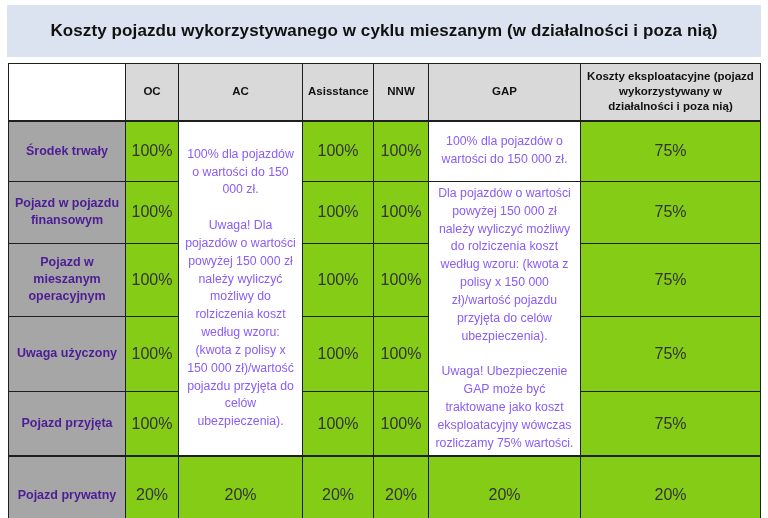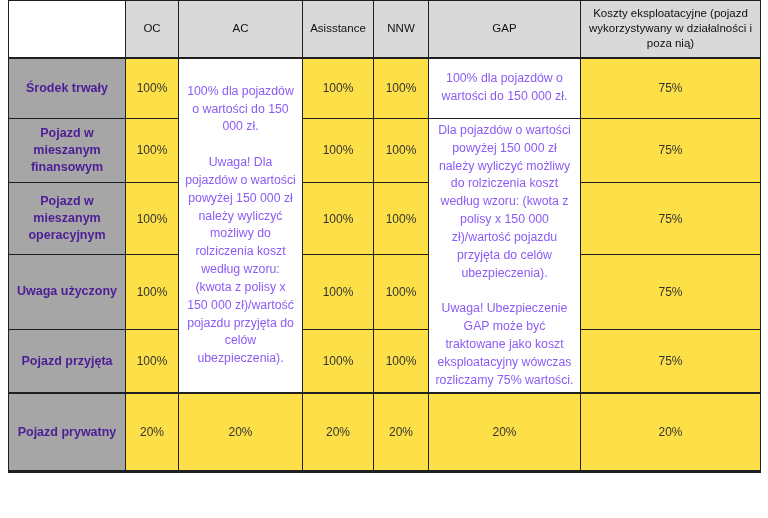--- a/index.html
+++ b/index.html
@@ -44,21 +44,21 @@
     vertical-align: middle;
     text-align: center;
     overflow: hidden;
   }
   
   tr.hdr { height: 57px; }
   th.colhdr {
     background: #d9d9d9;
     border-top: 2px solid #1f1f1f;
     font-size: 11.5px;
-    font-weight: normal;
+    font-weight: bold;
     color: #111111;
     line-height: 1.3;
   }
   th.corner {
     background: #ffffff;
     border-top: none;
     border-left: none;
     border-bottom: 2px solid #1f1f1f;
   }
   th.last-col, td.last-col { border-right: 2px solid #1f1f1f; }
@@ -74,38 +74,41 @@
   td.rowlabel {
     background: #a6a6a6;
     border-left: 2px solid #1f1f1f;
     font-size: 12.5px;
     font-weight: bold;
     color: #4c1d95;
     line-height: 1.35;
     padding: 3px 8px;
   }
   td.val {
-    background: #fde047;
-    font-size: 12px;
+    background: #84cc16;
+    font-size: 16px;
     color: #333333;
   }
   td.note {
     background: #ffffff;
     font-size: 12.3px;
     color: #8b5cf6;
     line-height: 1.45;
     white-space: pre-line;
     padding: 4px 6px;
   }
 </style>
 </head>
 <body>
 
 <div class="page">
 
+  <div class="title-bar">
+    <span>Koszty pojazdu wykorzystywanego w cyklu mieszanym (w działalności i poza nią)</span>
+  </div>
 
   <table class="costs">
     <colgroup>
       <col style="width:117px">
       <col style="width:53px">
       <col style="width:124px">
       <col style="width:71px">
       <col style="width:55px">
       <col style="width:152px">
       <col style="width:180px">
@@ -128,21 +131,21 @@
       <td class="note" rowspan="5">100% dla pojazdów o wartości do 150 000 zł.
 
 Uwaga! Dla pojazdów o wartości powyżej 150 000 zł należy wyliczyć możliwy do rolziczenia koszt według wzoru: (kwota z polisy x 150 000 zł)/wartość pojazdu przyjęta do celów ubezpieczenia).</td>
       <td class="val">100%</td>
       <td class="val">100%</td>
       <td class="note">100% dla pojazdów o wartości do 150 000 zł.</td>
       <td class="val last-col">75%</td>
     </tr>
 
     <tr class="r2">
-      <td class="rowlabel">Pojazd w mieszanym finansowym</td>
+      <td class="rowlabel">Pojazd w pojazdu finansowym</td>
       <td class="val">100%</td>
       <td class="val">100%</td>
       <td class="val">100%</td>
       <td class="note" rowspan="4">Dla pojazdów o wartości powyżej 150 000 zł należy wyliczyć możliwy do rolziczenia koszt według wzoru: (kwota z polisy x 150 000 zł)/wartość pojazdu przyjęta do celów ubezpieczenia).
 
 Uwaga! Ubezpieczenie GAP może być traktowane jako koszt eksploatacyjny wówczas rozliczamy 75% wartości.</td>
       <td class="val last-col">75%</td>
     </tr>
 
     <tr class="r3">

